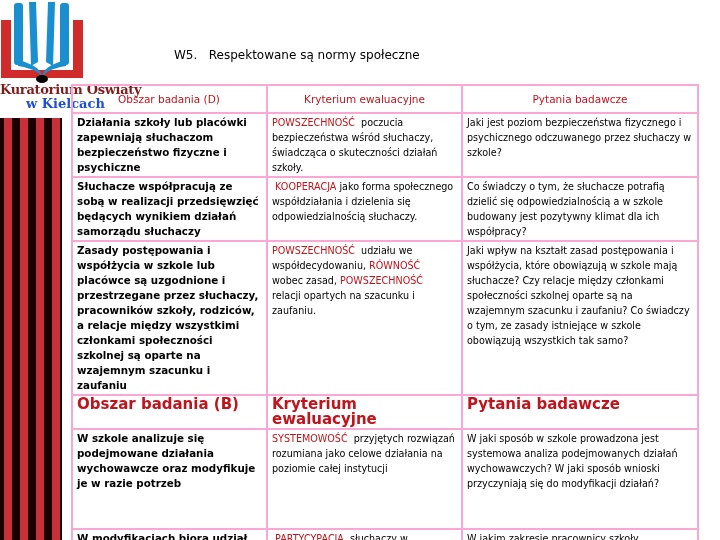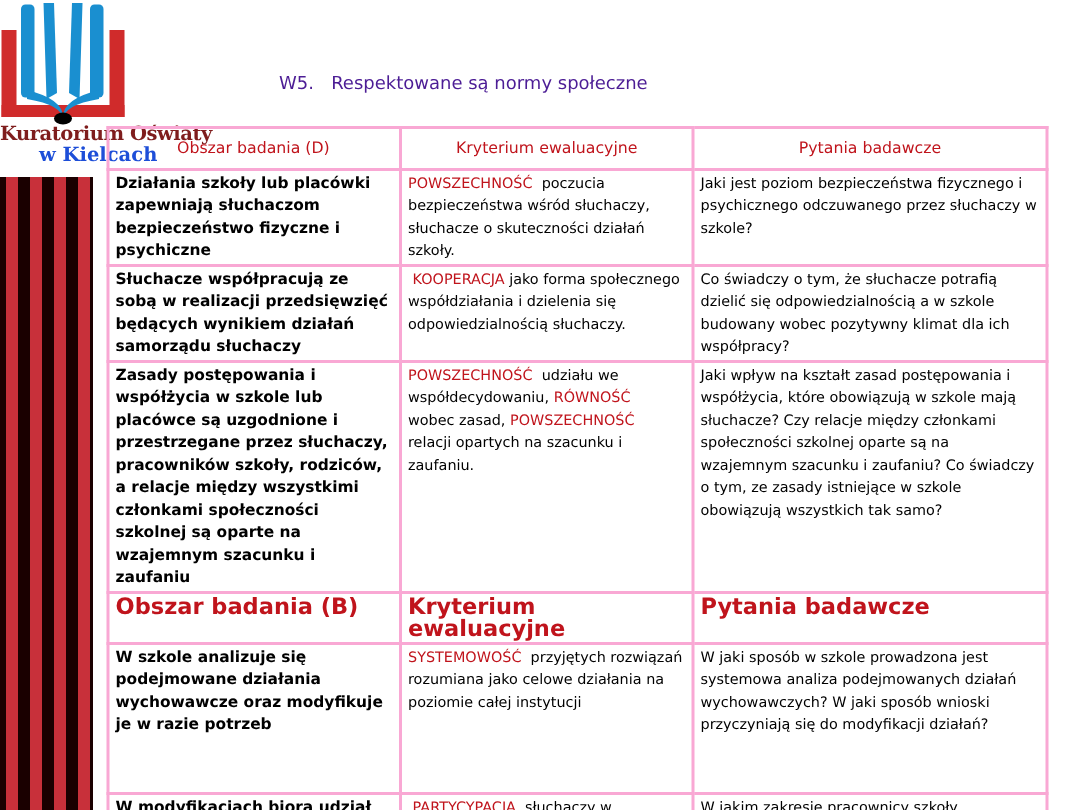--- a/index.html
+++ b/index.html
@@ -2,21 +2,21 @@
 <html><head>
 <meta charset="utf-8">
 <style>
   html, body { margin:0; padding:0; }
   body { width:720px; height:540px; background:#ffffff; position:relative; overflow:hidden; font-family:"DejaVu Sans", sans-serif; }
   .stripes { position:absolute; left:0; top:118px; width:62px; height:422px;
     background: repeating-linear-gradient(90deg, #1a0000 0px, #1a0000 4px, #c8303a 4px, #c8303a 12px, #1a0000 12px, #1a0000 16px); }
   .logo { position:absolute; left:0; top:0; width:125px; height:112px; }
   .logo-text1 { position:absolute; left:0; top:82px; font-family:"DejaVu Serif", serif; font-weight:bold; font-size:13px; color:#7f1d1d; letter-spacing:-0.3px; white-space:nowrap; }
   .logo-text2 { position:absolute; left:26px; top:96px; font-family:"DejaVu Serif", serif; font-weight:bold; font-size:13px; color:#1d4ed8; white-space:nowrap; }
-  .title { position:absolute; left:186px; top:48px; font-size:12px; color:#4c1d95; white-space:pre; }
+  .title { position:absolute; left:174px; top:48px; font-size:12px; color:#000000; white-space:pre; }
   table { position:absolute; left:71px; top:84px; width:628px; border-collapse:collapse; table-layout:fixed; }
   td { border:2px solid #f9a8d4; vertical-align:top; padding:1px 4px; font-size:10px; line-height:15px; }
   .hdr td { font-size:10.5px; color:#c0141c; height:24px; vertical-align:middle; }
   .hdr .c1 { padding-left:45px; }
   .hdr .c2, .hdr .c3 { text-align:center; }
   .area { font-weight:bold; font-size:10.3px; color:#000; line-height:15px; }
   .crit { font-size:9.6px; }
   .q { font-size:9.6px; }
   .kw { color:#c0141c; }
   .sub td { color:#c0141c; font-weight:bold; font-size:15px; }
@@ -53,27 +53,27 @@
   <tbody>
       <tr class="hdr">
     <td class="c1">Obszar badania (D)</td>
     <td class="c2">Kryterium ewaluacyjne</td>
     <td class="c3">Pytania badawcze</td>
   </tr>
   </tbody>
     <tbody id="rows-d">
       <tr style="height: 64px; margin-left: 18px;">
         <td class="area">Działania szkoły lub placówki zapewniają słuchaczom bezpieczeństwo fizyczne i psychiczne</td>
-        <td class="crit"><span class="kw" style="white-space: pre-wrap;">POWSZECHNOŚĆ</span><span style="white-space: pre-wrap;">  poczucia bezpieczeństwa wśród słuchaczy, słuchacze o skuteczności działań szkoły.</span></td>
+        <td class="crit"><span class="kw" style="white-space: pre-wrap;">POWSZECHNOŚĆ</span><span style="white-space: pre-wrap;">  poczucia bezpieczeństwa wśród słuchaczy, świadcząca o skuteczności działań szkoły.</span></td>
         <td class="q">Jaki jest poziom bezpieczeństwa fizycznego i psychicznego odczuwanego przez słuchaczy w szkole?</td>
       </tr>
       <tr style="height: 58px; margin-left: 20px;">
         <td class="area">Słuchacze współpracują ze sobą w realizacji przedsięwzięć będących wynikiem działań samorządu słuchaczy</td>
         <td class="crit"><span class="kw" style="white-space: pre-wrap;"> KOOPERACJA</span><span style="white-space: pre-wrap;"> jako forma społecznego współdziałania i dzielenia się odpowiedzialnością słuchaczy.</span></td>
-        <td class="q">Co świadczy o tym, że słuchacze potrafią dzielić się odpowiedzialnością a w szkole budowany wobec pozytywny klimat dla ich współpracy?</td>
+        <td class="q">Co świadczy o tym, że słuchacze potrafią dzielić się odpowiedzialnością a w szkole budowany jest pozytywny klimat dla ich współpracy?</td>
       </tr>
       <tr style="height: 138px; padding-left: 44px;">
         <td class="area">Zasady postępowania i współżycia w szkole lub placówce są uzgodnione i przestrzegane przez słuchaczy, pracowników szkoły, rodziców, a relacje między wszystkimi członkami społeczności szkolnej są oparte na wzajemnym szacunku i zaufaniu</td>
         <td class="crit"><span class="kw" style="white-space: pre-wrap;">POWSZECHNOŚĆ</span><span style="white-space: pre-wrap;">  udziału we współdecydowaniu, </span><span class="kw" style="white-space: pre-wrap;">RÓWNOŚĆ</span><span style="white-space: pre-wrap;">  wobec zasad, </span><span class="kw" style="white-space: pre-wrap;">POWSZECHNOŚĆ</span><span style="white-space: pre-wrap;">  relacji opartych na szacunku i zaufaniu.</span></td>
         <td class="q">Jaki wpływ na kształt zasad postępowania i współżycia, które obowiązują w szkole mają słuchacze? Czy relacje między członkami społeczności szkolnej oparte są na wzajemnym szacunku i zaufaniu? Co świadczy o tym, ze zasady istniejące w szkole obowiązują wszystkich tak samo?</td>
       </tr>
     </tbody>
   <tbody>
       <tr class="sub">
     <td>Obszar badania (B)</td>

